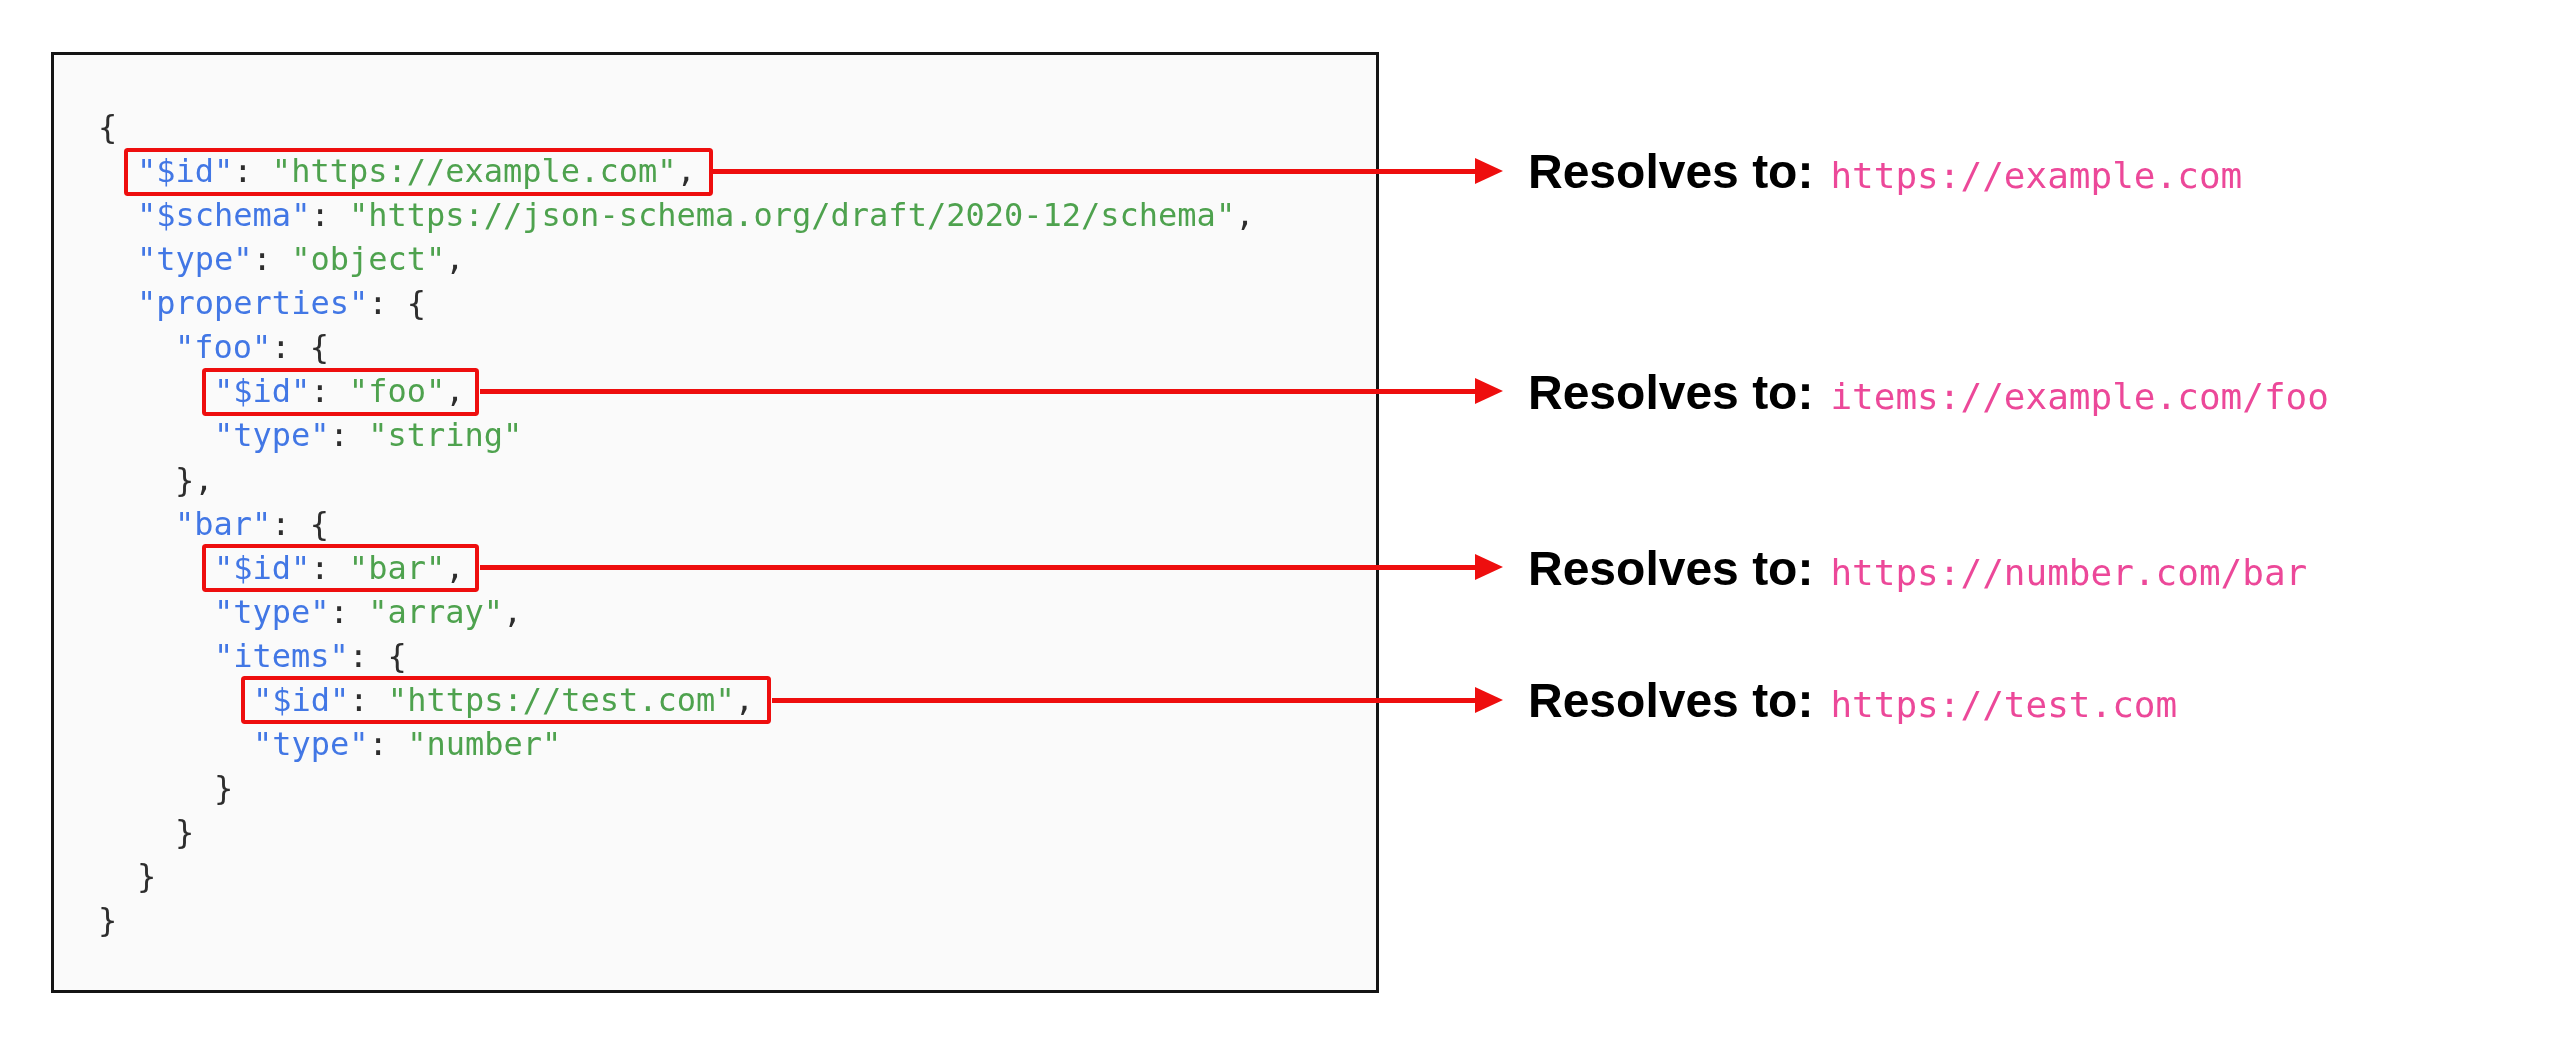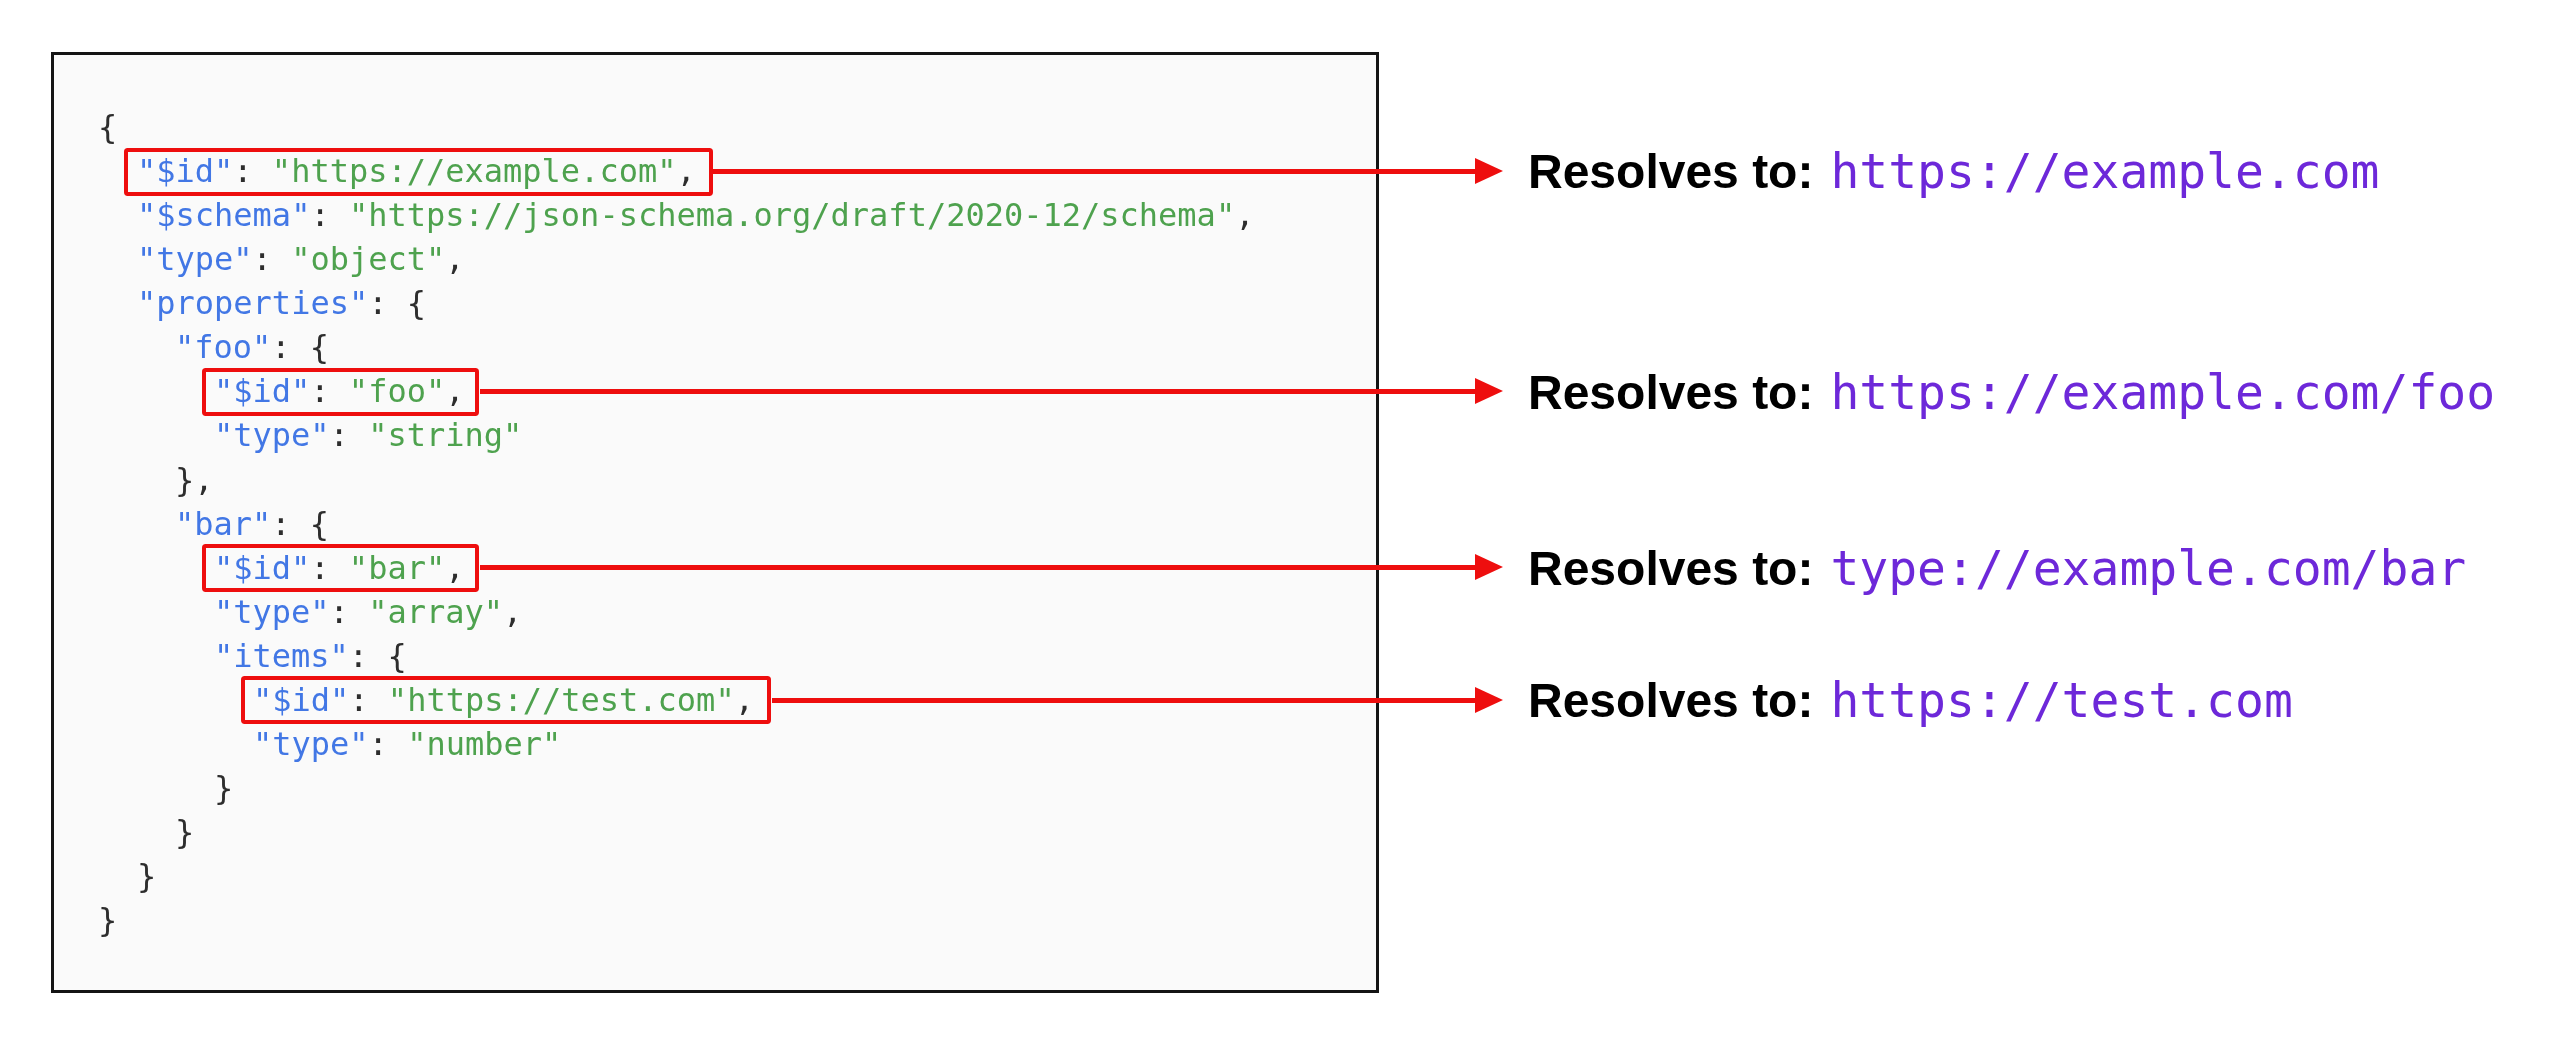--- a/index.html
+++ b/index.html
@@ -53,22 +53,22 @@
     white-space:nowrap;
   }
   .annotation .label {
     font-family:"Liberation Sans", sans-serif;
     font-weight:bold;
     font-size:48px;
     color:#000000;
   }
   .annotation .value {
     font-family:"DejaVu Sans Mono", monospace;
-    font-size:48px;
-    color:#6d28d9;
+    font-size:36px;
+    color:#ec4899;
     margin-left:17px;
   }
 </style>
 </head>
 <body>
 
 <div class="page" style="--key-color: #4277E5; --str-color: #4EA24E; --punct-color: #2D2D2D; --red-color: #EE0E0E;">
   <div class="code-box" style="background: rgb(250, 250, 250); border-color: rgb(20, 20, 20);"></div>
   <div id="code-layer">
       <div class="code-line" style="left: 98px; top: 105px;"><span class="tok-p">{</span></div>
@@ -102,18 +102,18 @@
       <div class="arrow-head" style="left: 1475px; top: 158px;"></div>
       <div class="arrow-line" style="left: 480px; top: 389px; width: 997px;"></div>
       <div class="arrow-head" style="left: 1475px; top: 378px;"></div>
       <div class="arrow-line" style="left: 480px; top: 565px; width: 997px;"></div>
       <div class="arrow-head" style="left: 1475px; top: 554px;"></div>
       <div class="arrow-line" style="left: 772px; top: 698px; width: 705px;"></div>
       <div class="arrow-head" style="left: 1475px; top: 687px;"></div>
     </div>
   <div id="annotation-layer">
       <div class="annotation" style="top: 171px;"><span class="label">Resolves to:</span><span class="value">https://example.com</span></div>
-      <div class="annotation" style="top: 392px;"><span class="label">Resolves to:</span><span class="value">https://example.com/foo</span></div>
-      <div class="annotation" style="top: 568px;"><span class="label">Resolves to:</span><span class="value">type://example.com/bar</span></div>
+      <div class="annotation" style="top: 392px;"><span class="label">Resolves to:</span><span class="value">items://example.com/foo</span></div>
+      <div class="annotation" style="top: 568px;"><span class="label">Resolves to:</span><span class="value">https://number.com/bar</span></div>
       <div class="annotation" style="top: 700px; text-align: right;"><span class="label">Resolves to:</span><span class="value">https://test.com</span></div>
     </div>
 </div>
 
 
 </body></html>

